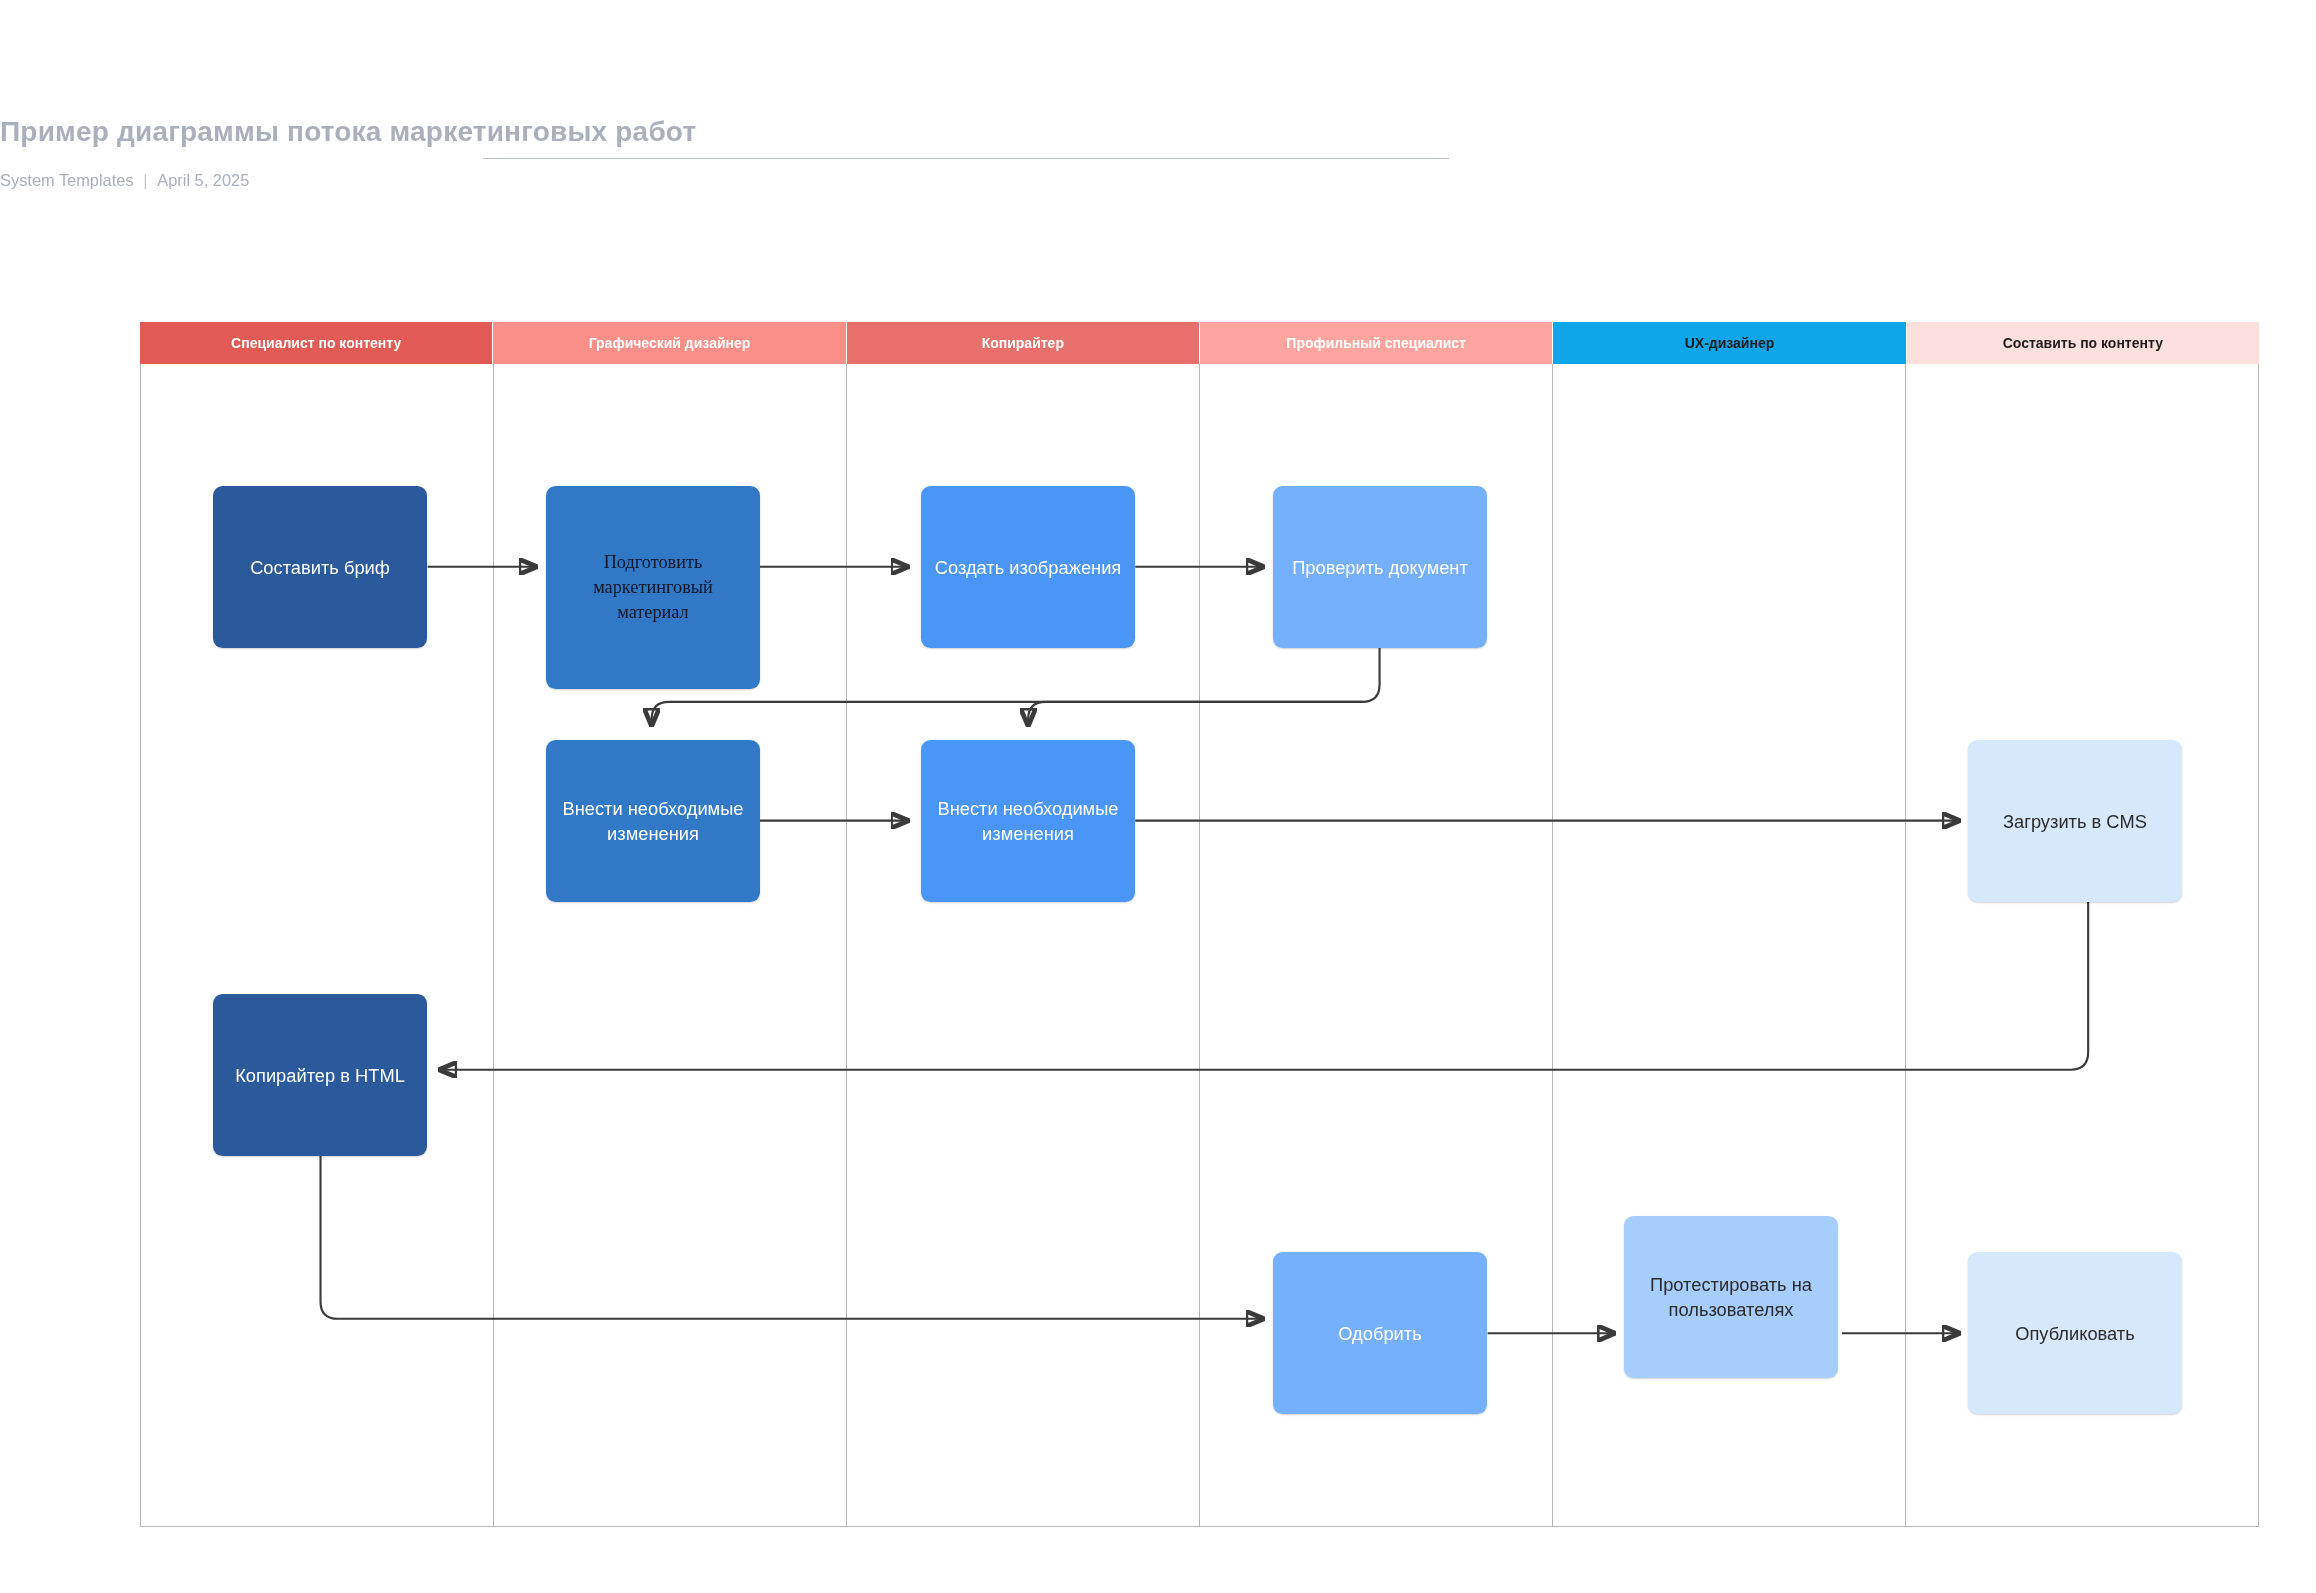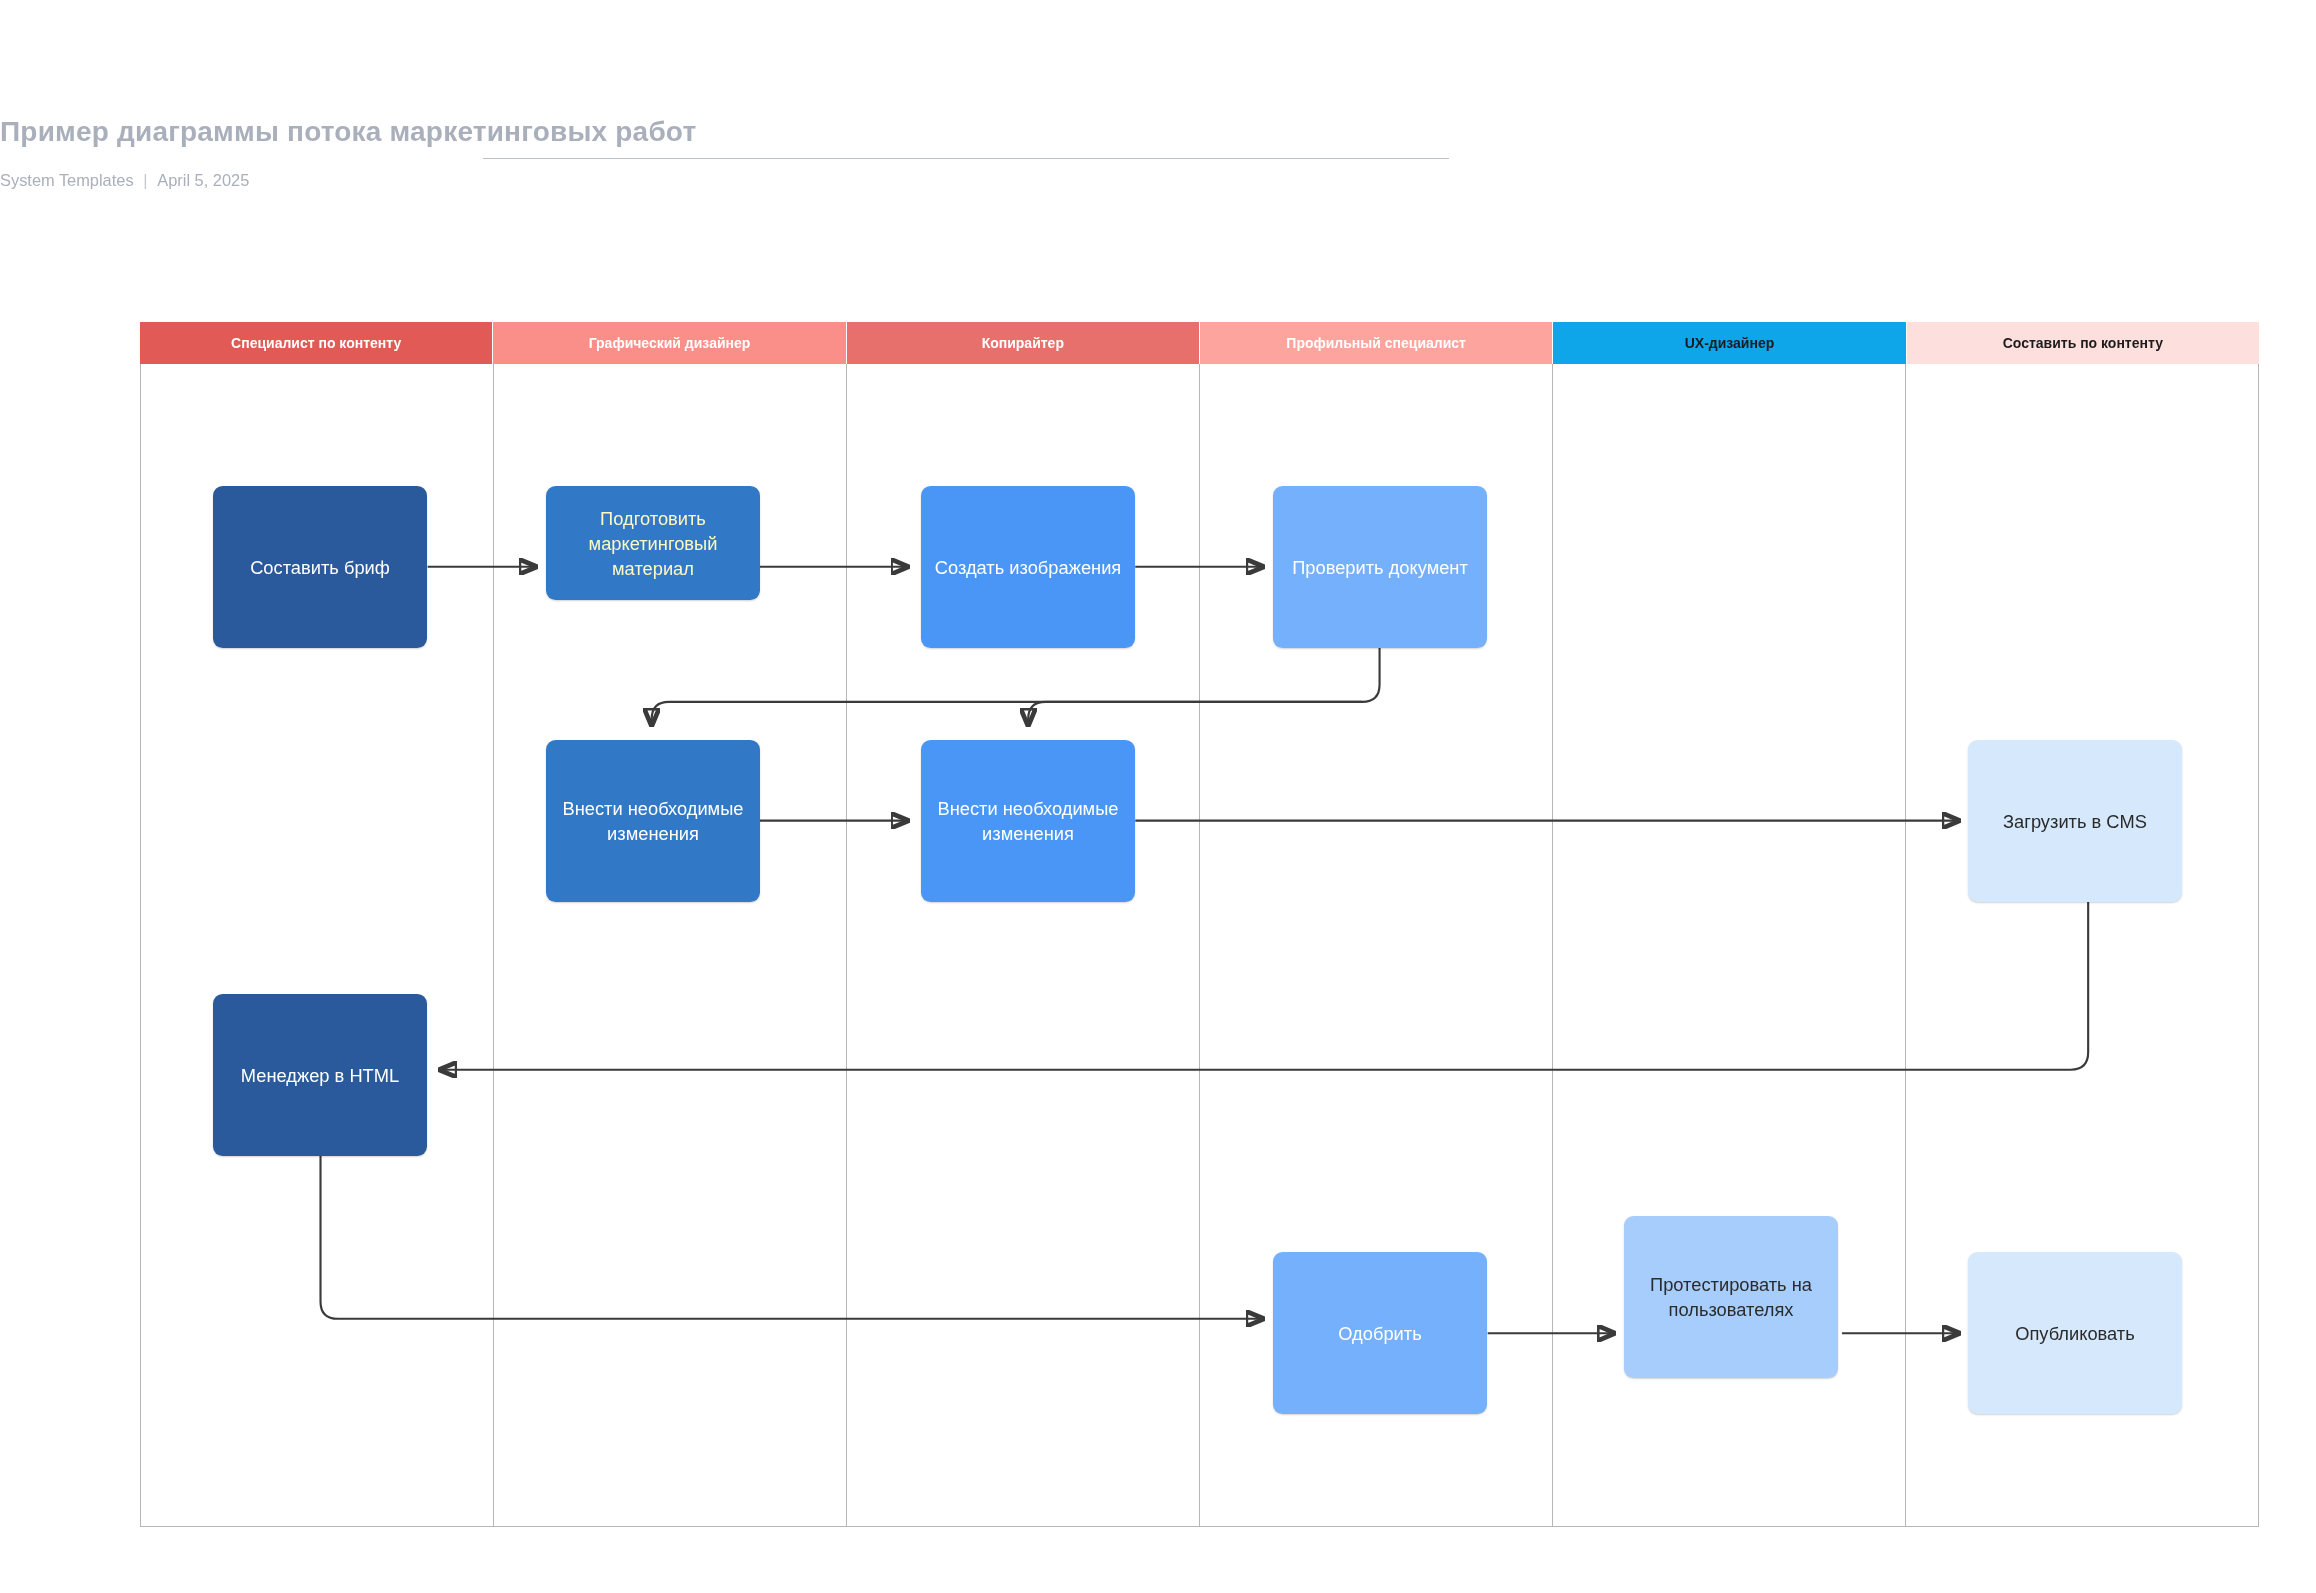--- a/index.html
+++ b/index.html
@@ -196,21 +196,21 @@
 
   <line x1="1541" y1="1381" x2="1673" y2="1381" marker-end="url(#arrowhead)"></line>
 
   <line x1="1908" y1="1381" x2="2030" y2="1381" marker-end="url(#arrowhead)"></line>
 </svg>
 
 <div class="node" id="node-brief" style="left: 213px; top: 486px; width: 214px; height: 162px; background: rgb(42, 90, 155); color: rgb(255, 255, 255);">
   <span>Составить бриф</span>
 </div>
 
-<div class="node" id="node-prepare" style="left: 546px; top: 486px; width: 214px; height: 114px; background: rgb(49, 120, 198); color: #fef9c3;">
+<div class="node" id="node-prepare" style="left: 546px; top: 486px; width: 214px; height: 203px; background: rgb(49, 120, 198); color: #0f172a; font-family: Liberation Serif, serif;">
   <span>Подготовить маркетинговый материал</span>
 </div>
 
 <div class="node" id="node-images" style="left: 921px; top: 486px; width: 214px; height: 162px; background: rgb(74, 150, 247); color: rgb(255, 255, 255);">
   <span>Создать изображения</span>
 </div>
 
 <div class="node" id="node-review" style="left: 1273px; top: 486px; width: 214px; height: 162px; background: rgb(116, 176, 252); color: rgb(255, 255, 255);">
   <span>Проверить документ</span>
 </div>
@@ -221,21 +221,21 @@
 
 <div class="node" id="node-revise2" style="left: 921px; top: 740px; width: 214px; height: 162px; background: rgb(74, 150, 247); color: rgb(255, 255, 255);">
   <span>Внести необходимые изменения</span>
 </div>
 
 <div class="node" id="node-cms" style="left: 1968px; top: 740px; width: 214px; height: 162px; background: rgb(214, 232, 251); color: rgb(43, 43, 43);">
   <span>Загрузить в CMS</span>
 </div>
 
 <div class="node" id="node-html" style="left: 213px; top: 994px; width: 214px; height: 162px; background: rgb(42, 90, 155); color: rgb(255, 255, 255);">
-  <span>Менеджер в HTML</span>
+  <span>Копирайтер в HTML</span>
 </div>
 
 <div class="node" id="node-approve" style="left: 1273px; top: 1252px; width: 214px; height: 162px; background: rgb(116, 176, 252); color: rgb(255, 255, 255);">
   <span>Одобрить</span>
 </div>
 
 <div class="node" id="node-usertest" style="left: 1624px; top: 1216px; width: 214px; height: 162px; background: rgb(166, 205, 251); color: rgb(43, 43, 43);">
   <span>Протестировать на пользователях</span>
 </div>
 

